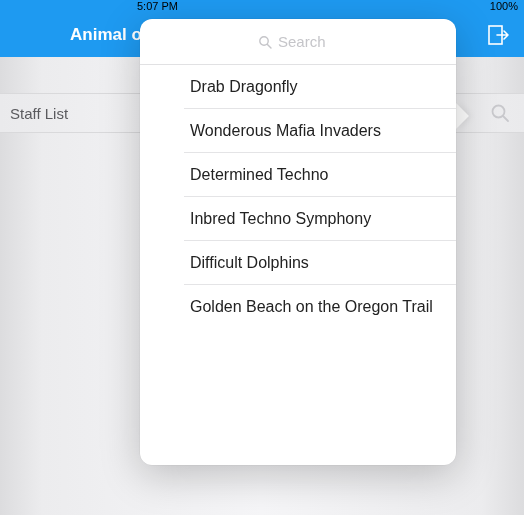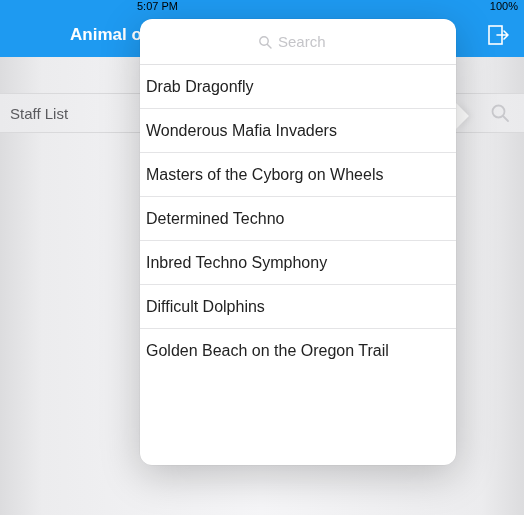--- a/index.html
+++ b/index.html
@@ -65,20 +65,21 @@
     border: none; outline: none; font-size: 15px; width: 60px; background: transparent;
     color: #333;
   }
   .search-input::placeholder { color: #c5c5c9; }
   .list { flex: 1; overflow: hidden; }
   .list-item {
     height: 44px; display: flex; align-items: center; padding: 0 6px;
     font-size: 16px; color: #222; font-weight: 400;
     border-bottom: 1px solid #e4e4e6;
     white-space: nowrap;
+    margin-left: 44px;
   }
   .list-item:last-child { border-bottom: none; }
   svg { display: block; }
 </style>
 </head>
 <body>
 
 <div class="root">
 
   <div class="status-bar">
@@ -117,21 +118,20 @@
     <div class="search-wrap">
       <svg viewBox="0 0 14 14" width="14" height="14">
         <circle cx="6" cy="6" r="4.2" fill="none" stroke="#c5c5c9" stroke-width="1.4"></circle>
         <line x1="9.2" y1="9.2" x2="13" y2="13" stroke="#c5c5c9" stroke-width="1.4" stroke-linecap="round"></line>
       </svg>
       <input class="search-input" type="text" placeholder="Search" style="">
     </div>
     <div class="list">
       <div class="list-item">Drab Dragonfly</div>
       <div class="list-item">Wonderous Mafia Invaders</div>
-      <div class="list-item">Masters of the Cyborg on Wheels</div>
       <div class="list-item">Determined Techno</div>
       <div class="list-item">Inbred Techno Symphony</div>
       <div class="list-item">Difficult Dolphins</div>
       <div class="list-item">Golden Beach on the Oregon Trail</div>
     </div>
   </div>
 
 </div>
 
 </body></html>

